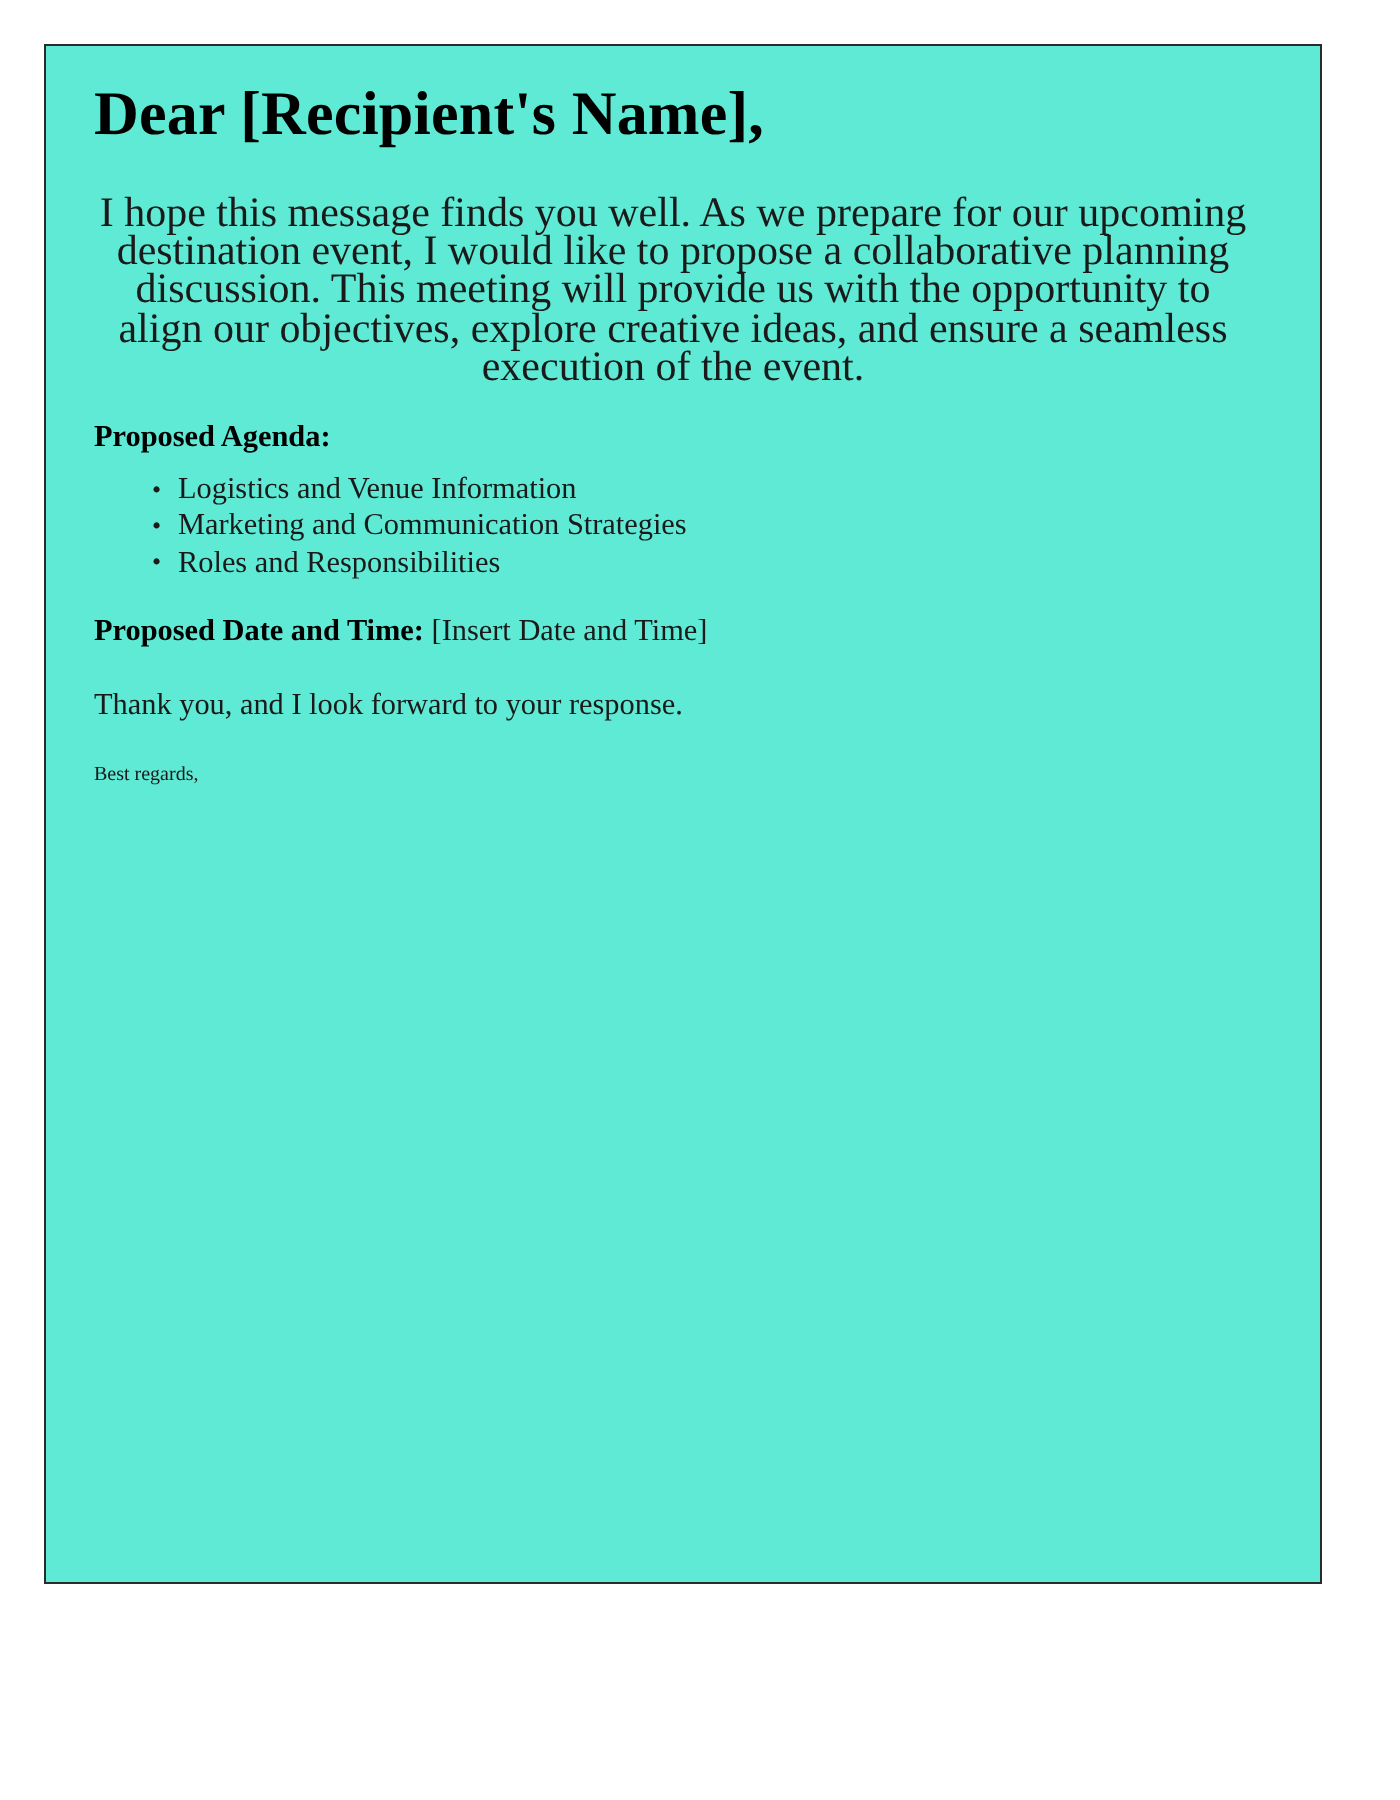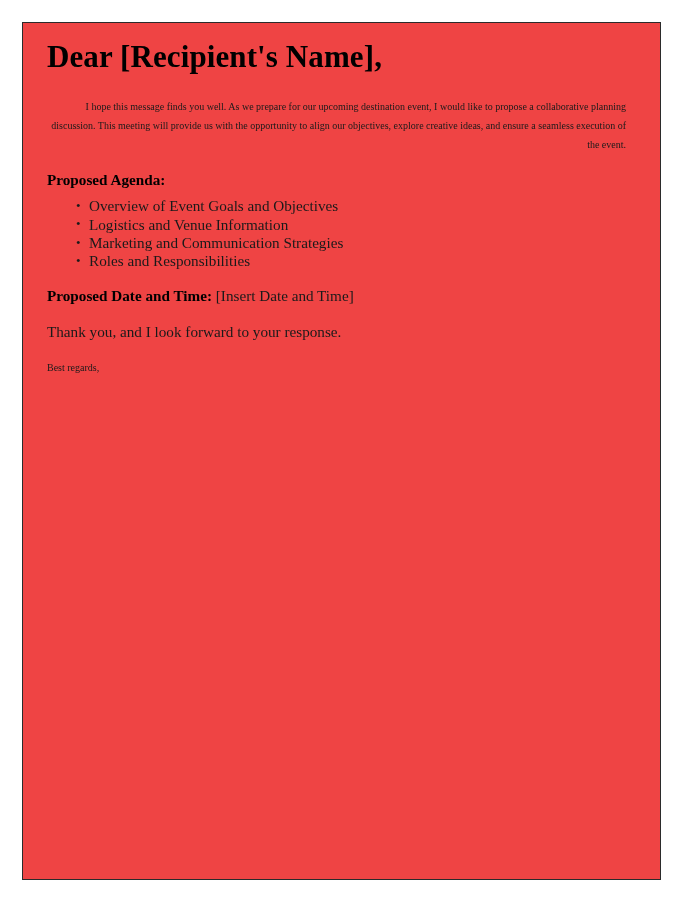--- a/index.html
+++ b/index.html
@@ -14,48 +14,48 @@
     font-family: "Liberation Serif", "DejaVu Serif", serif;
     color: #000000;
     overflow: hidden;
   }
 
   .page-frame {
     position: absolute;
     left: 22px;
     top: 22px;
     width: 639px;
-    height: 858px;
+    height: 770px;
     border: 1px solid #2b2b2b;
     box-sizing: border-box;
-    background: #ef4444;
+    background: #5eead4;
   }
 
   .page-body {
     position: absolute;
     left: 24px;
     top: 16px;
     width: 579px;
   }
 
   .letter-heading {
     font-family: "Liberation Serif", "DejaVu Serif", serif;
     font-weight: bold;
     font-size: 31px;
     line-height: 1.15;
     letter-spacing: 0.1px;
     margin: 0 0 22px 0;
     color: #000000;
   }
 
   .para {
-    font-size: 10px;
+    font-size: 21px;
     line-height: 19.4px;
     margin: 0 0 15px 0;
-    text-align: right;
+    text-align: center;
     color: #1a1a1a;
   }
 
   .section-label {
     font-size: 15.2px;
     line-height: 19.4px;
     font-weight: bold;
     margin: 0 0 8px 0;
     color: #000000;
   }
@@ -123,21 +123,20 @@
 <div class="page-frame">
   <div class="page-body">
 
     <h1 class="letter-heading">Dear [Recipient's Name],</h1>
 
     <p class="para">I hope this message finds you well. As we prepare for our upcoming destination event, I would like to propose a collaborative planning discussion. This meeting will provide us with the opportunity to align our objectives, explore creative ideas, and ensure a seamless execution of the event.</p>
 
     <p class="section-label">Proposed Agenda:</p>
 
     <ul class="agenda-list">
-      <li>Overview of Event Goals and Objectives</li>
       <li>Logistics and Venue Information</li>
       <li>Marketing and Communication Strategies</li>
       <li>Roles and Responsibilities</li>
     </ul>
 
     <p class="datetime-line">
       <span class="dt-label">Proposed Date and Time:</span>
       <span class="dt-value">[Insert Date and Time]</span>
     </p>
 

